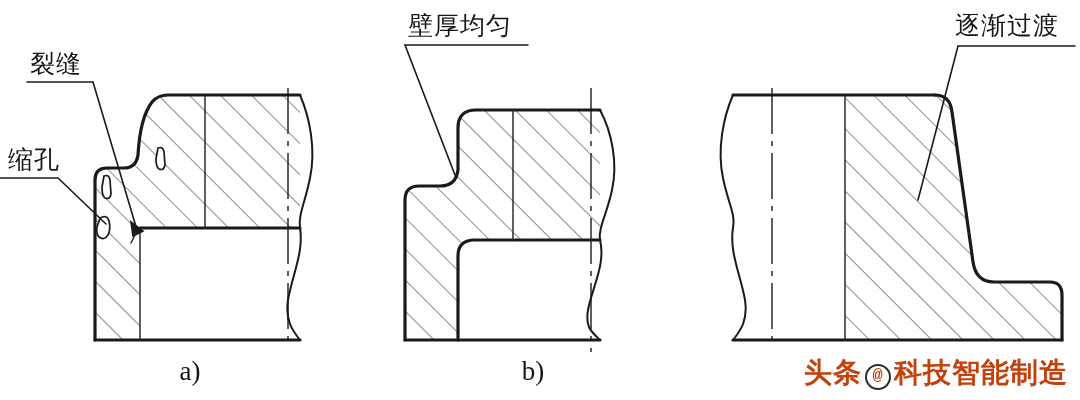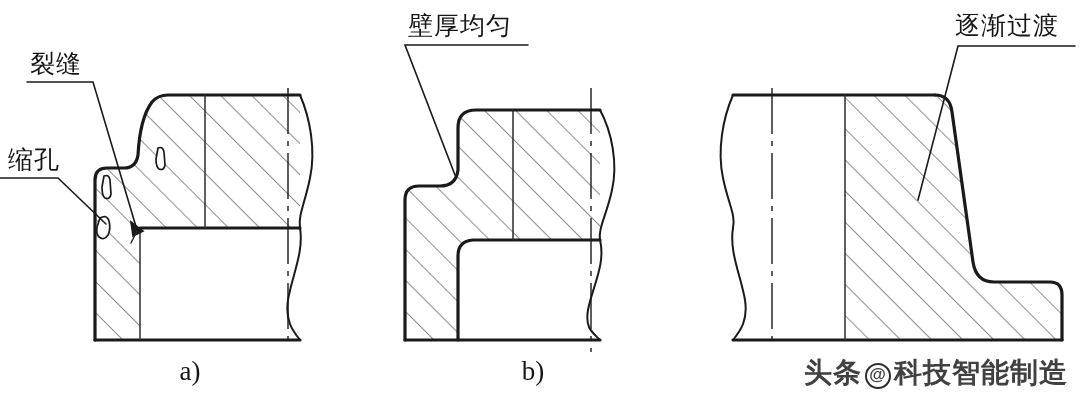--- a/index.html
+++ b/index.html
@@ -84,24 +84,24 @@
   }
   text.caption {
     font-family: "Liberation Serif", "DejaVu Serif", serif;
     font-size: 27px;
     fill: #151515;
   }
   .watermark {
     position: absolute;
     right: 12px;
     bottom: 8px;
-    font-family: Liberation Sans, sans-serif;
+    font-family: Liberation Mono, monospace;
     font-size: 28px;
     font-weight: bold;
-    color: #404040;
+    color: #c2410c;
     letter-spacing: 1px;
     white-space: nowrap;
     user-select: none;
   }
   .watermark .wm-at {
     display: inline-block;
     border: 2px solid #2c2c2c;
     border-radius: 50%;
     width: 22px;
     height: 22px;

